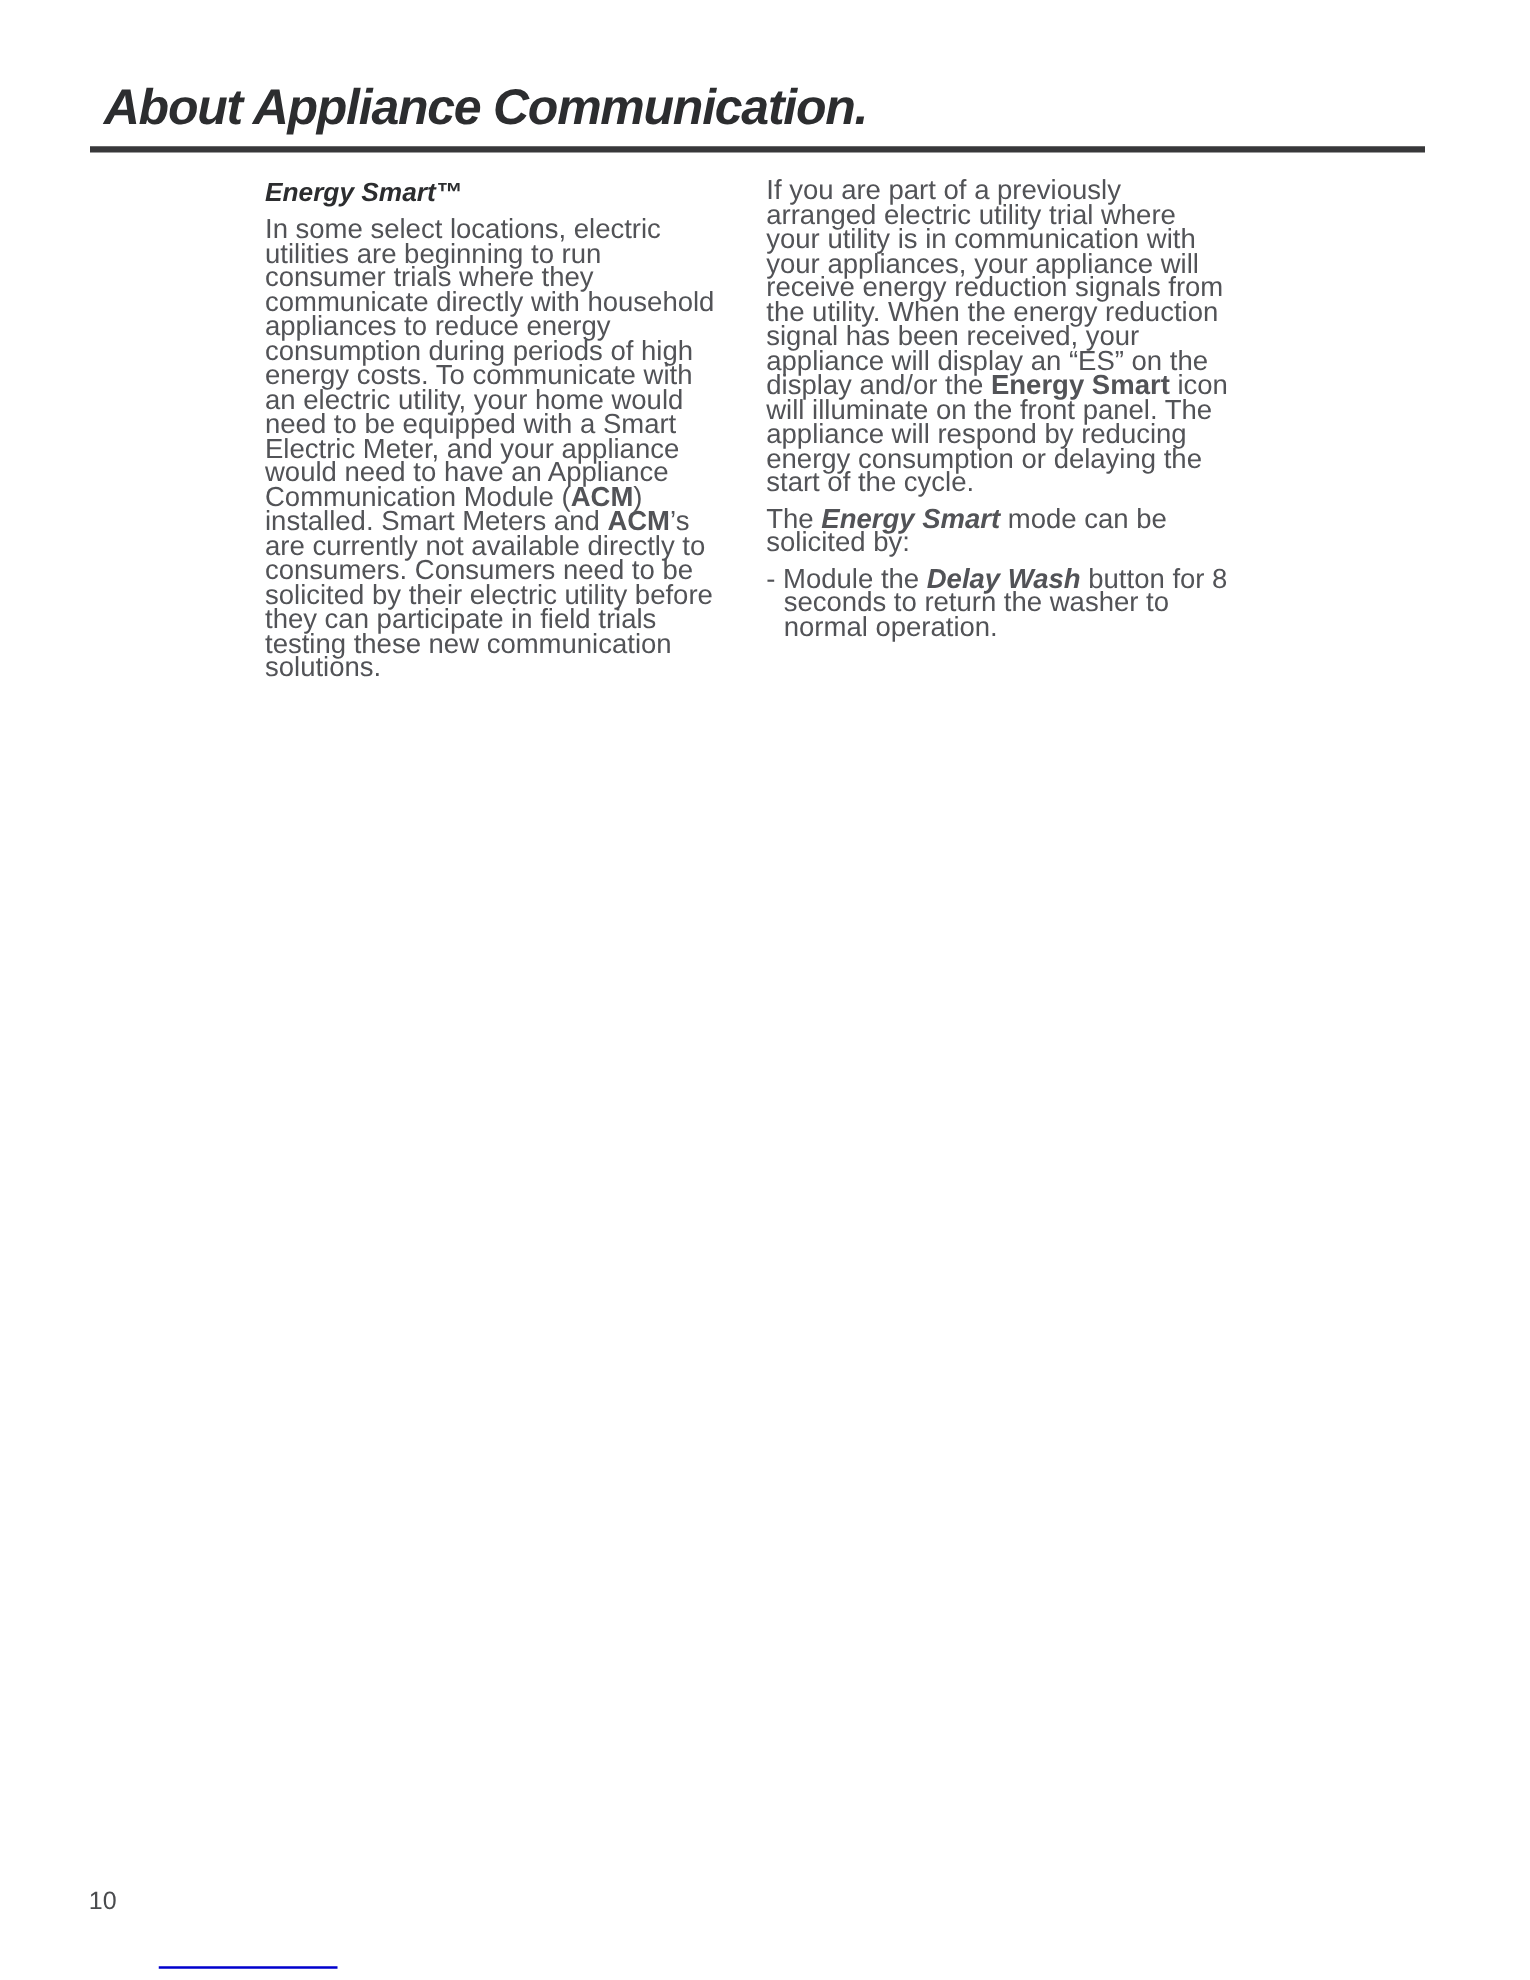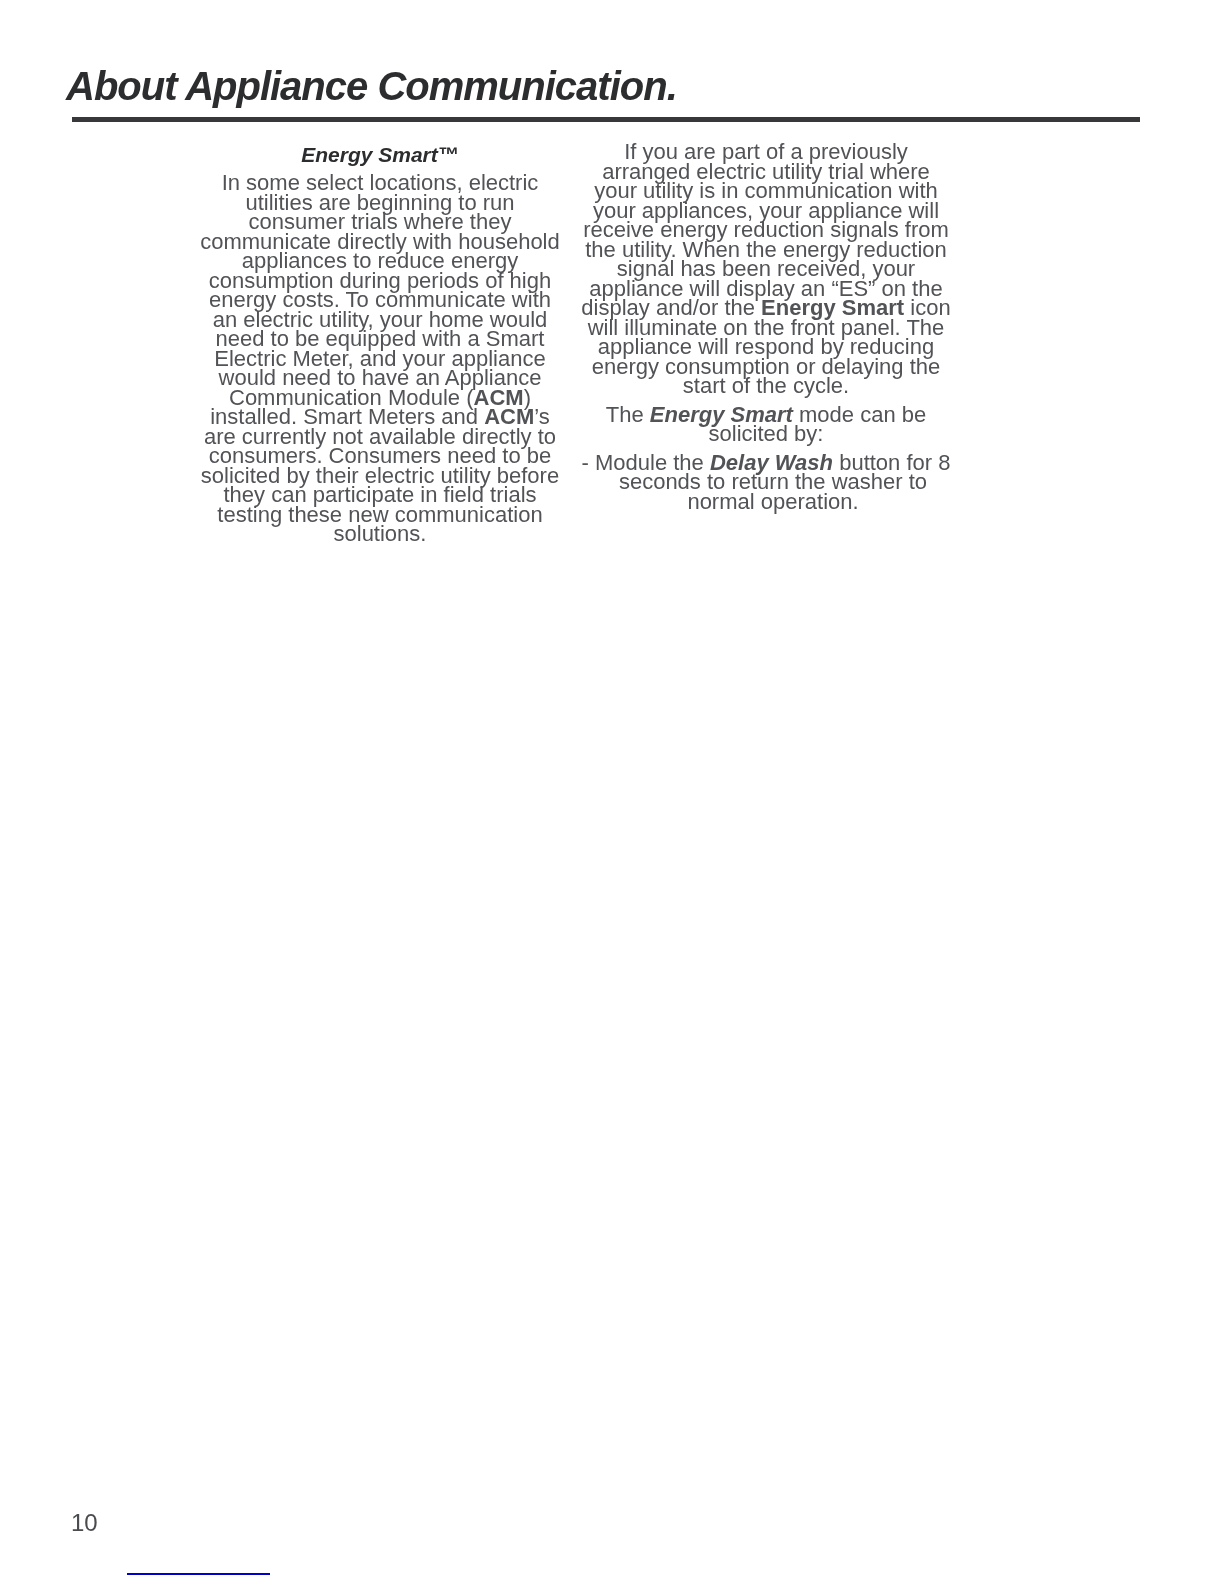--- a/index.html
+++ b/index.html
@@ -10,45 +10,44 @@
   .page {
     position: relative;
     width: 1224px;
     height: 1584px;
     background: var(--page-bg, #ffffff);
     font-family: "Liberation Sans", sans-serif;
     overflow: hidden;
   }
   .title {
     position: absolute;
-    left: 66px;
+    left: 83px;
     top: 66px;
     margin: 0;
     font-size: 40px;
     line-height: 1;
     font-weight: bold;
     font-style: italic;
     letter-spacing: -1px;
     color: var(--title-text, #2c2d2f);
   }
   .rule {
     position: absolute;
     left: 72px;
     top: 117px;
     width: 1068px;
     height: 5px;
     background: var(--rule-color, #38383a);
   }
   .content {
     position: absolute;
-    left: 196px;
+    left: 212px;
     top: 142px;
     display: flex;
-    gap: 14px;
-    text-align: center;
+    gap: 33px;
   }
   .col-left { width: 368px; }
   .col-right { width: 376px; }
   .heading {
     margin: 0 0 6px 0;
     font-size: 21px;
     line-height: 25px;
     font-weight: bold;
     font-style: italic;
     color: var(--title-text, #2c2d2f);
@@ -62,21 +61,21 @@
   .body .b { font-weight: bold; }
   .body .i { font-style: italic; }
   .bullet {
     padding-left: 14px;
     text-indent: -14px;
   }
   .page-number {
     position: absolute;
     left: 71px;
     top: 1511px;
-    font-size: 24px;
+    font-size: 20px;
     line-height: 1;
     color: var(--page-number-text, #4a4b4e);
   }
   .footer-line {
     position: absolute;
     left: 127px;
     top: 1573px;
     width: 143px;
     height: 2px;
     background: var(--link-line, #0000cd);

